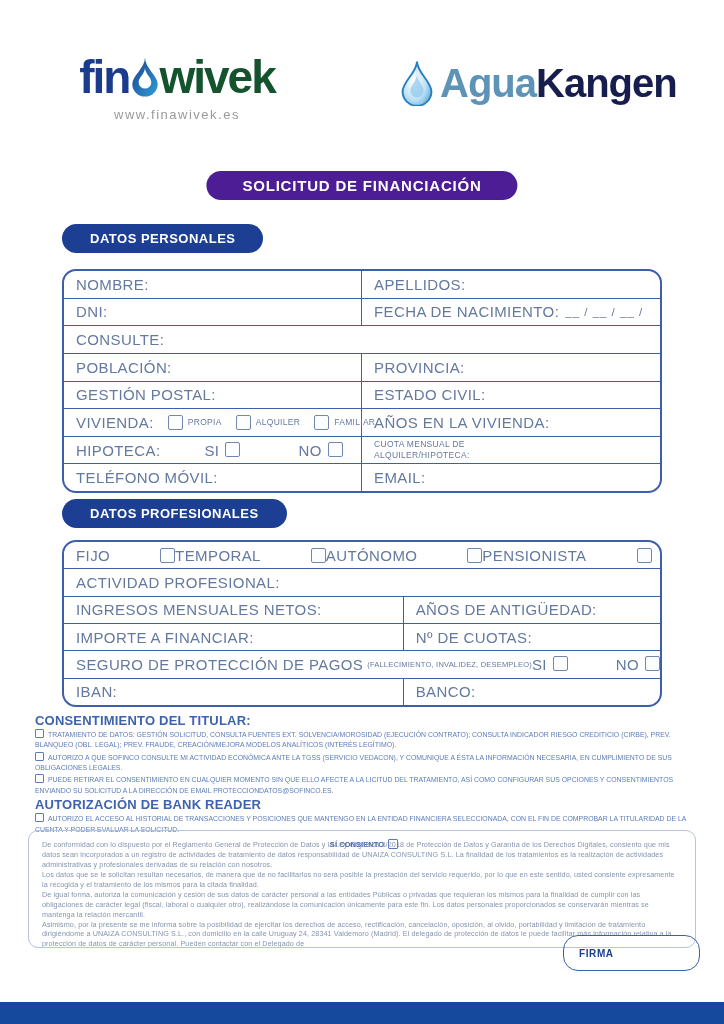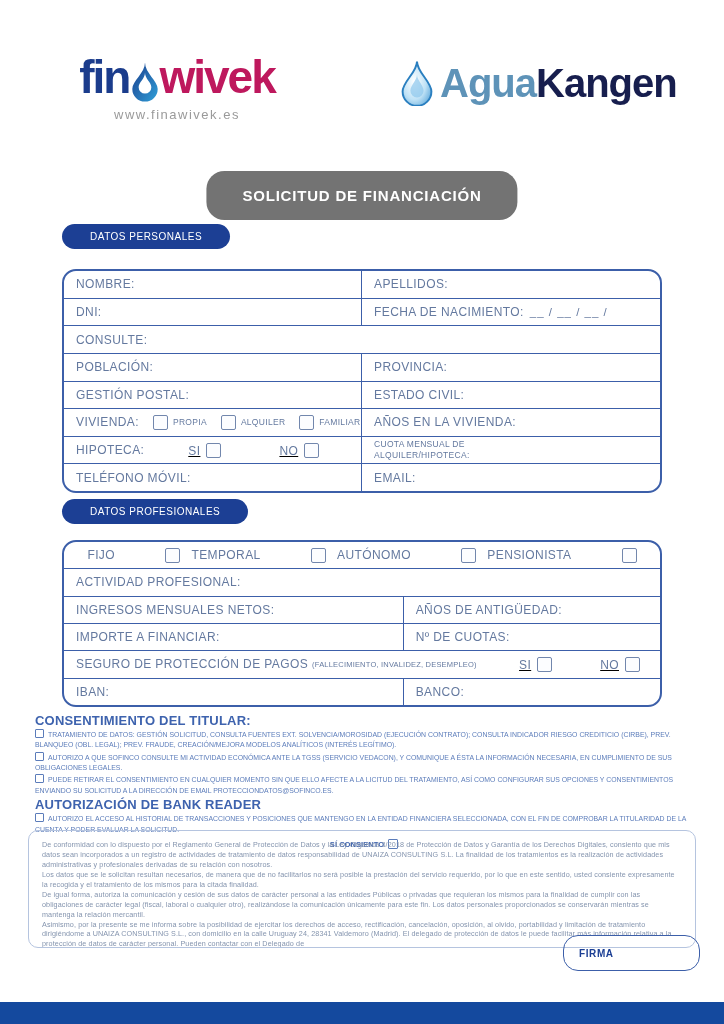--- a/index.html
+++ b/index.html
@@ -1,64 +1,64 @@
 <!DOCTYPE html>
 <html><head>
 <meta charset="utf-8">
 <style>
   html,body{margin:0;padding:0;background:#e8e8e8;}
   .page{position:relative;width:724px;height:1024px;background:#ffffff;overflow:hidden;
         font-family:"Liberation Sans", sans-serif;margin:0 auto;}
 
   
   .logo-fina{position:absolute;left:58px;top:50px;width:238px;text-align:center;}
-  .fina-line{display:flex;align-items:flex-end;justify-content:center;}
+  .fina-line{display:flex;align-items:center;justify-content:center;}
   .fina-prefix{font-size:46px;font-weight:bold;color:#1b3c8c;letter-spacing:-2px;}
   .fina-drop{width:30px;height:44px;margin:0 -1px 0 1px;}
-  .fina-suffix{font-size:46px;font-weight:bold;color:#be185d;letter-spacing:-2px;}
+  .fina-suffix{font-size:46px;font-weight:bold;color:#14532d;letter-spacing:-2px;}
   .fina-web{margin-top:3px;font-size:13px;color:#9a9a9a;letter-spacing:1.5px;}
 
   .logo-agua{position:absolute;left:399px;top:60px;display:flex;align-items:center;}
   .agua-drop{width:36px;height:46px;margin-right:5px;}
   .agua-part1{font-size:40px;font-weight:bold;color:#5e93b8;letter-spacing:-1px;}
   .agua-part2{font-size:40px;font-weight:bold;color:#171e4e;letter-spacing:-1px;}
 
   
   .title-pill{position:absolute;top:171px;left:50%;transform:translateX(-50%);
-    background:#737373;color:#fff;font-weight:bold;font-size:15px;letter-spacing:0.8px;
-    padding:16px 36px;border-radius:18px;white-space:nowrap;}
-  .section-pill{position:absolute;left:62px;background:#1c3f94;color:#fff;font-weight:normal;
-    font-size:10px;letter-spacing:0.5px;padding:7px 28px;border-radius:16px;white-space:nowrap;}
+    background:#4c1d95;color:#fff;font-weight:bold;font-size:15px;letter-spacing:0.8px;
+    padding:6px 36px;border-radius:18px;white-space:nowrap;}
+  .section-pill{position:absolute;left:62px;background:#1c3f94;color:#fff;font-weight:bold;
+    font-size:13px;letter-spacing:0.5px;padding:7px 28px;border-radius:16px;white-space:nowrap;}
   .pill-personal{top:224px;}
   .pill-profesional{top:499px;}
 
   
   .tbl{position:absolute;left:62px;width:600px;border:2px solid #3c5fa9;border-radius:14px;
     overflow:hidden;display:flex;flex-direction:column;background:#fff;box-sizing:border-box;}
   .tbl-personal{top:269px;height:224px;}
   .tbl-prof{top:540px;height:167px;}
   .row{flex:1;display:flex;border-top:1.5px solid #3c5fa9;min-height:0;}
   .row:first-child{border-top:none;}
   .cell{display:flex;align-items:center;padding:0 12px;box-sizing:border-box;min-width:0;}
   .cl-p{width:50%;border-right:1.5px solid #3c5fa9;}
   .cr-p{width:50%;}
   .cl-q{width:57%;border-right:1.5px solid #3c5fa9;}
   .cr-q{width:43%;}
   .full{width:100%;}
-  .lbl{font-size:12px;color:#64799f;letter-spacing:0.4px;white-space:nowrap;}
+  .lbl{font-size:15px;color:#64799f;letter-spacing:0.4px;white-space:nowrap;}
   .lbl-sm{font-size:8.5px;color:#64799f;letter-spacing:0.3px;white-space:nowrap;}
   .lbl-xs{font-size:7.5px;color:#64799f;letter-spacing:0.2px;white-space:nowrap;}
   .two-line{display:flex;flex-direction:column;justify-content:center;line-height:1.25;}
   .cb{width:13px;height:13px;border:1.5px solid #7287ad;border-radius:2px;
       display:inline-block;background:#fcfdff;flex:none;}
   .slots{font-size:11.5px;color:#64799f;margin-left:6px;letter-spacing:1px;white-space:nowrap;}
 
   .opt-pair{display:flex;align-items:center;margin-left:14px;}
   .opt-pair .cb{margin-right:5px;}
-  .sino-pair{display:flex;align-items:flex-end;text-decoration:underline;}
+  .sino-pair{display:flex;align-items:flex-start;}
   .sino-pair .lbl{margin-right:6px;}
   .emp-row{justify-content:space-evenly;}
   .emp-pair{display:flex;align-items:center;gap:36px;}
   .emp-pair .lbl{margin-right:14px;}
 
   
   .consent{position:absolute;left:35px;top:713px;width:658px;}
   .c-title{font-size:13px;font-weight:bold;color:#3e63ae;letter-spacing:0.2px;margin-bottom:1px;}
   .c-item{font-size:6.9px;color:#5b7cba;line-height:1.5;margin-bottom:1px;}
   .c-cb{display:inline-block;width:7px;height:7px;border:1px solid #5b7cba;border-radius:1px;

